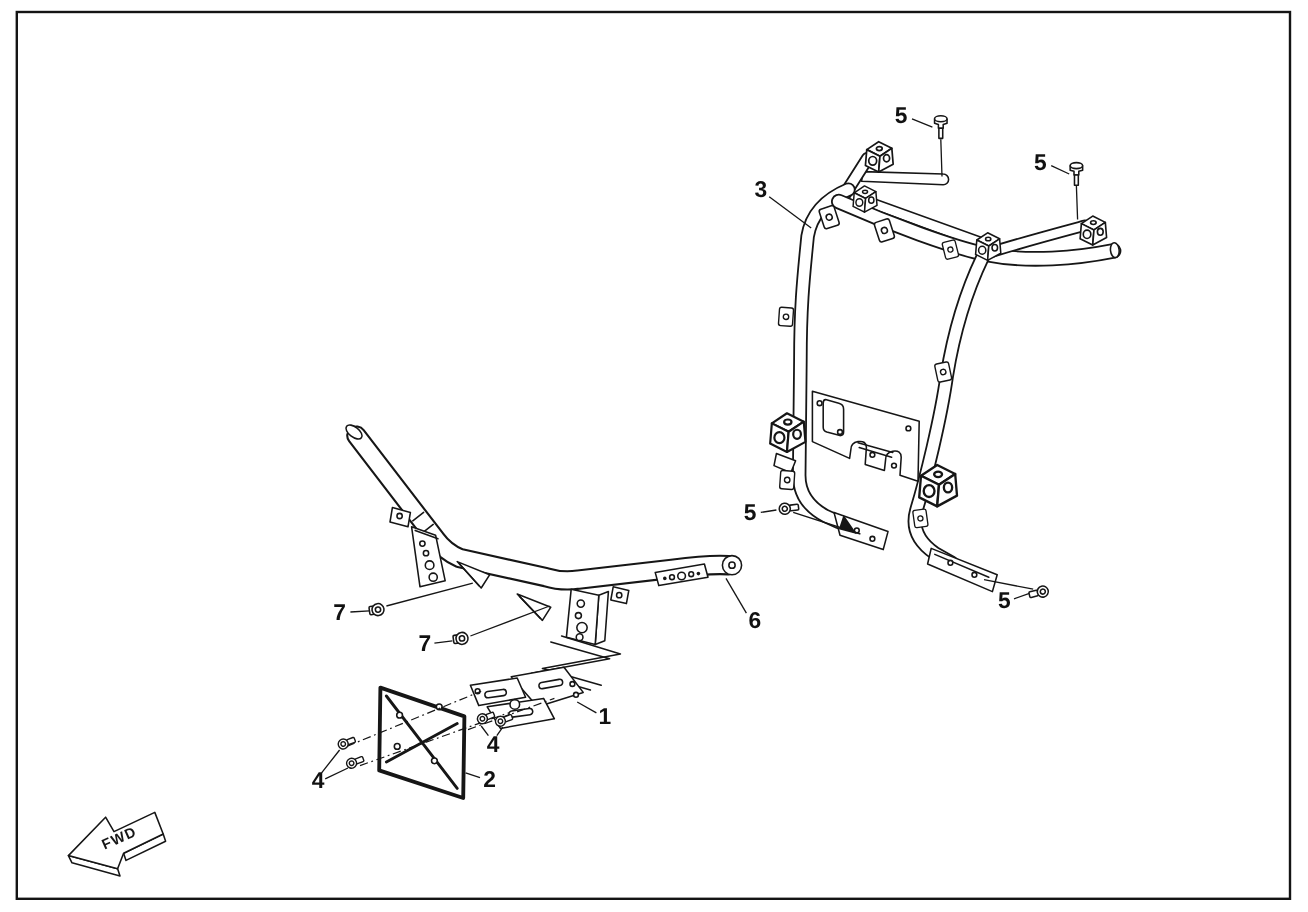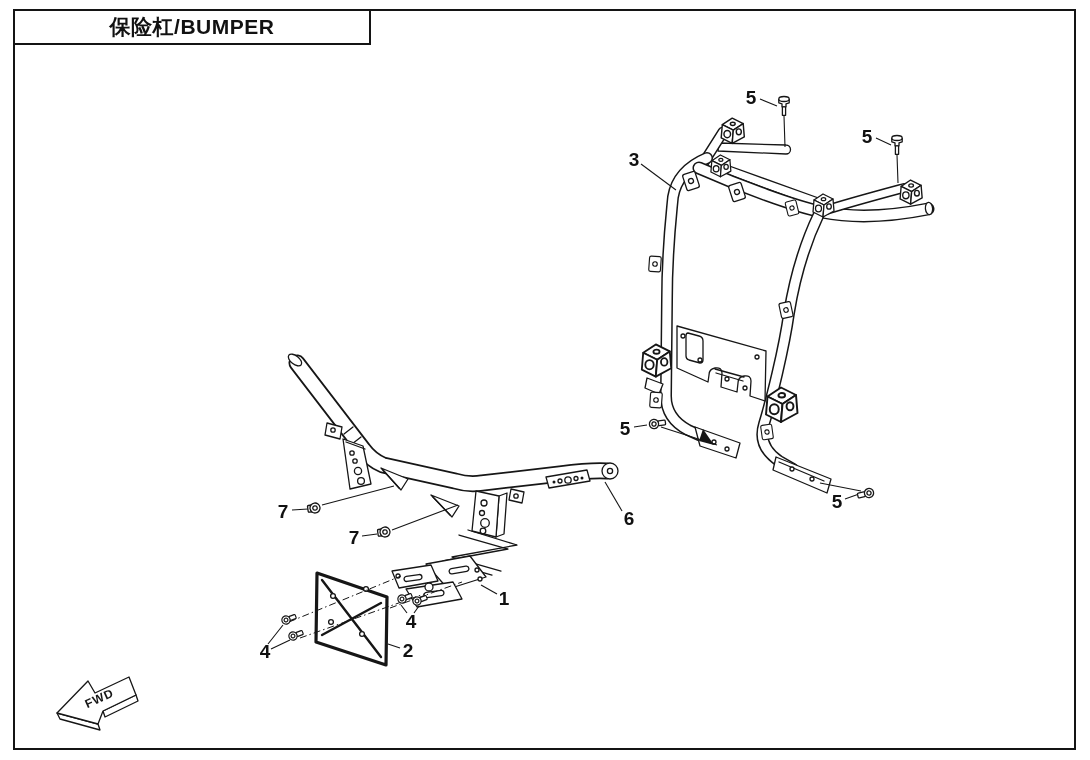--- a/index.html
+++ b/index.html
@@ -219,23 +219,20 @@
 
     <g>
       <polygon class="fw" points="136,695 103,711 105,717 138,701"></polygon>
       <polygon class="fw" points="57,713 98,724 100,730 60,719"></polygon>
       <polygon class="fw" points="57,713 88,681 95,693 129,677 136,695 103,711 98,724"></polygon>
       <text class="fwd-text" x="0" y="0" text-anchor="middle" transform="translate(101,702) rotate(-24)">FWD</text>
     </g>
   </svg>
 
   <div class="page-border"></div>
-  <div class="title-box">
-    <span class="title-text">保险杠/BUMPER</span>
-  </div>
 
   <div class="callout-layer">
       <div class="callout" style="left: 634px; top: 159px;">3</div>
       <div class="callout" style="left: 751px; top: 97px;">5</div>
       <div class="callout" style="left: 867px; top: 136px;">5</div>
       <div class="callout" style="left: 625px; top: 428px;">5</div>
       <div class="callout" style="left: 837px; top: 501px;">5</div>
       <div class="callout" style="left: 629px; top: 518px;">6</div>
       <div class="callout" style="left: 283px; top: 511px;">7</div>
       <div class="callout" style="left: 354px; top: 537px;">7</div>

